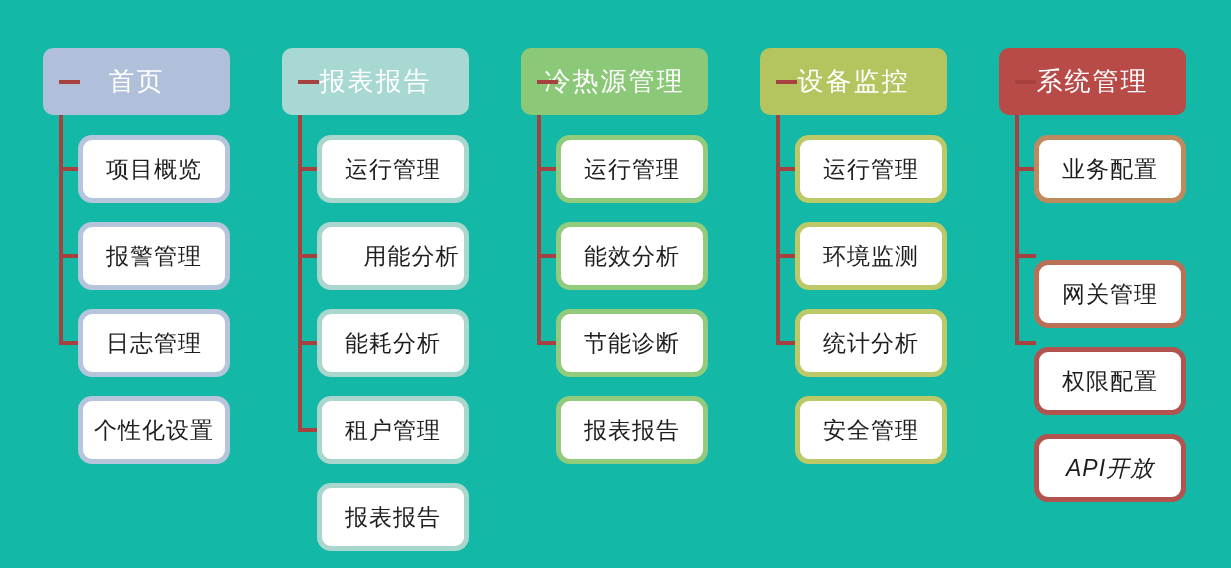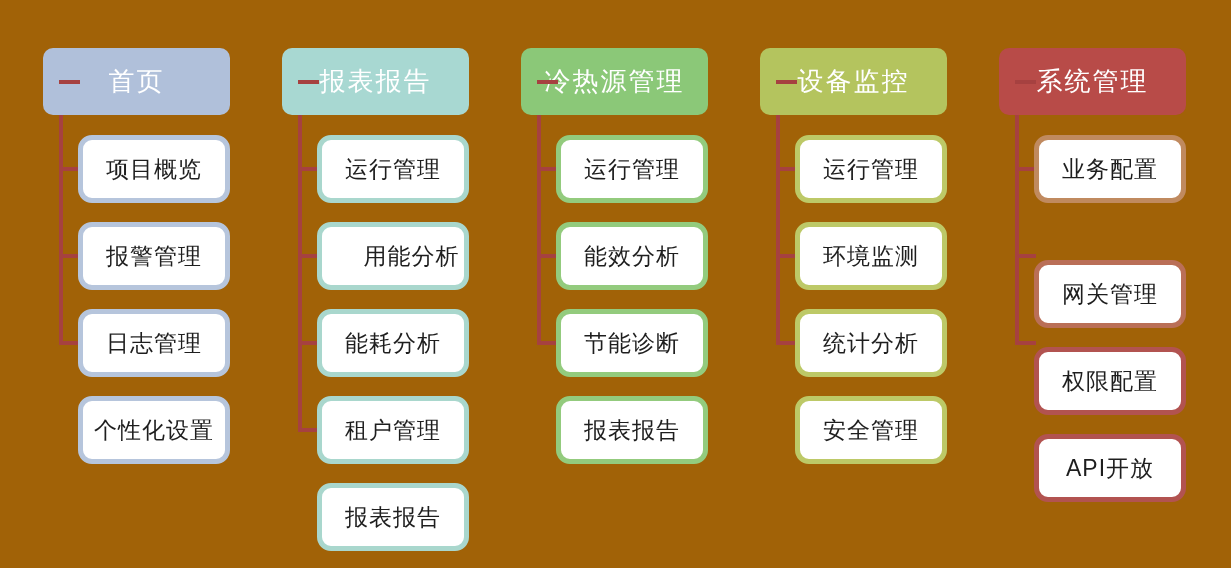--- a/index.html
+++ b/index.html
@@ -2,21 +2,21 @@
 <html><head>
 <meta charset="utf-8">
 <style>
   * { box-sizing: border-box; margin: 0; padding: 0; }
   html, body { background: #ffffff; }
   body {
     width: 1231px; height: 568px; overflow: hidden;
     font-family: "Liberation Sans", "DejaVu Sans", sans-serif;
   }
   .diagram {
-    position: relative; width: 1231px; height: 568px; background: #a16207;
+    position: relative; width: 1231px; height: 568px; background: #14b8a6;
   }
   .columns {
     display: flex; padding-left: 43px; padding-top: 48px; gap: 52px;
   }
   .col { position: relative; width: 187px; flex: 0 0 auto; }
   .col-header {
     width: 187px; height: 67px; border-radius: 10px;
     display: flex; align-items: center; justify-content: center;
     color: #ffffff; font-size: 26px; letter-spacing: 2px;
     font-weight: 400; white-space: nowrap;
@@ -99,21 +99,21 @@
         <div class="stub" style="top: 206px; background: rgb(166, 65, 64);"></div>
         <div class="stub" style="top: 293px; background: rgb(166, 65, 64);"></div>
         <div class="vline" style="top: 67px; height: 230px; background: rgb(166, 65, 64);"></div>
       </div>
       <div class="col">
         <div class="col-header" style="background: rgb(184, 75, 72); color: rgb(255, 255, 255);">系统管理</div>
         <div class="col-items">
           <div class="node" style="border-color: rgb(192, 138, 95); color: rgb(30, 30, 30);">业务配置</div>
           <div class="node" style="border-color: rgb(186, 111, 87); color: rgb(30, 30, 30); margin-top: 38px;">网关管理</div>
           <div class="node" style="border-color: rgb(178, 83, 80); color: rgb(30, 30, 30);">权限配置</div>
-          <div class="node" style="border-color: rgb(178, 83, 80); color: rgb(30, 30, 30);">API开放</div>
+          <div class="node" style="border-color: rgb(178, 83, 80); color: rgb(30, 30, 30); font-style: italic;">API开放</div>
         </div>
         <div class="stub" style="top: 32px; background: rgb(166, 65, 64);"></div>
         <div class="stub" style="top: 119px; background: rgb(166, 65, 64);"></div>
         <div class="stub" style="top: 206px; background: rgb(166, 65, 64);"></div>
         <div class="stub" style="top: 293px; background: rgb(166, 65, 64);"></div>
         <div class="vline" style="top: 67px; height: 230px; background: rgb(166, 65, 64);"></div>
       </div>
     </div>
 </div>
 

